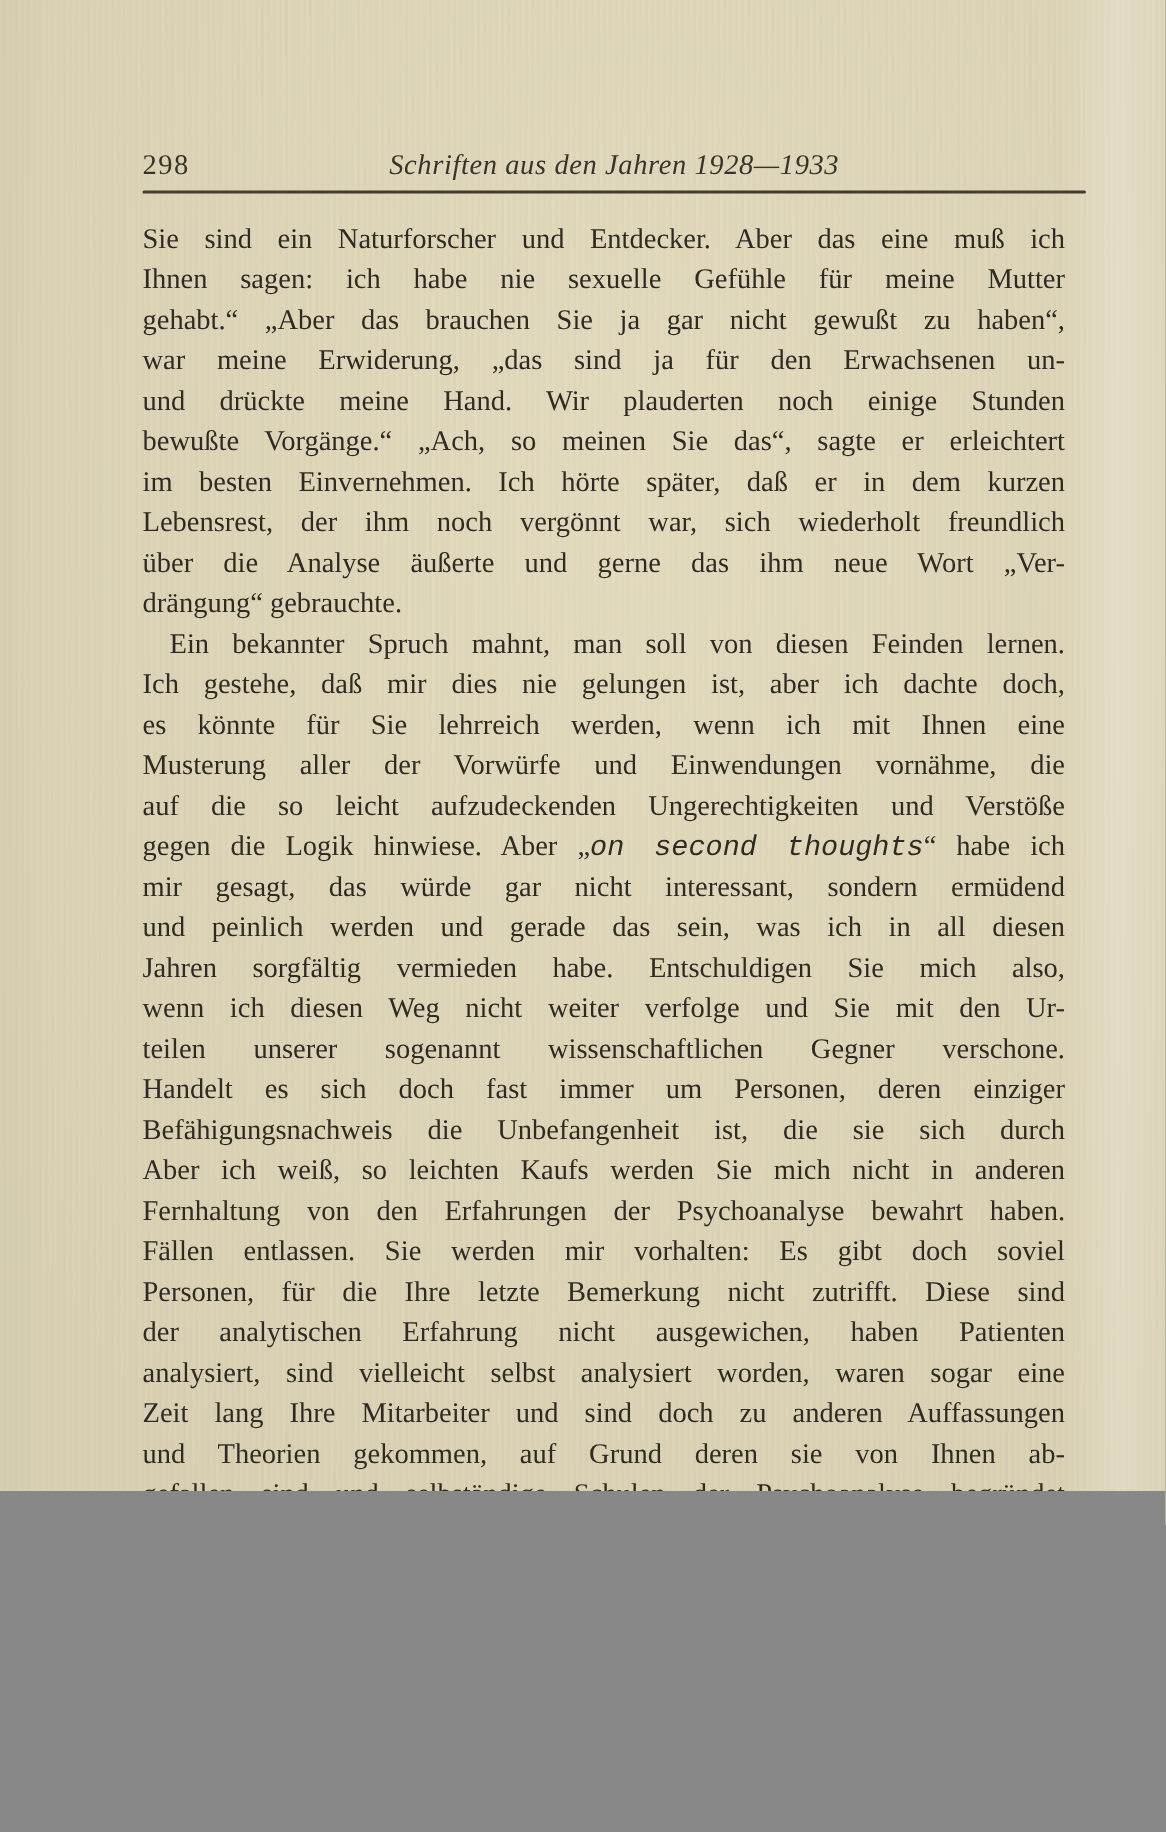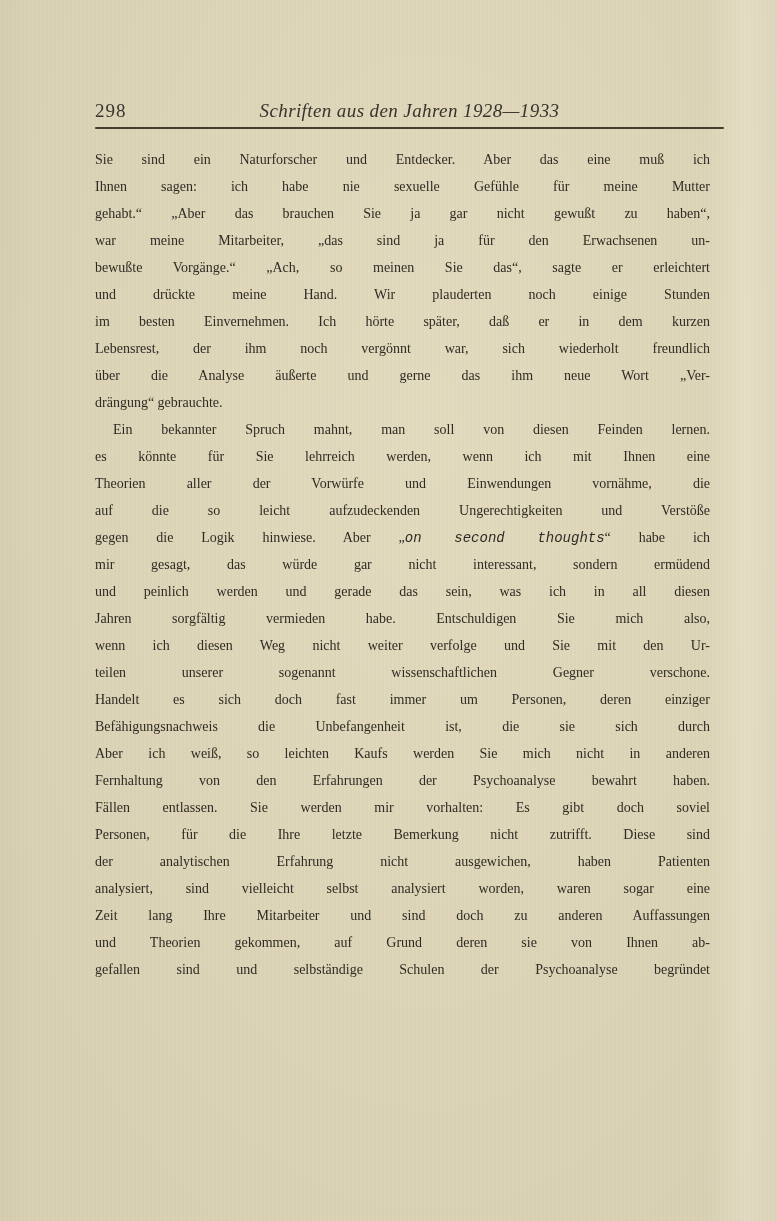--- a/index.html
+++ b/index.html
@@ -3,21 +3,21 @@
 <meta charset="utf-8">
 <style>
   html, body {
     margin: 0;
     padding: 0;
     background: #888;
   }
   .page {
     position: relative;
     width: 777px;
-    height: 1221px;
+    height: 994px;
     overflow: hidden;
     background:
       radial-gradient(ellipse at 55% 35%, rgba(255,255,255,0.07), rgba(0,0,0,0.035) 85%),
       repeating-linear-gradient(90deg, rgba(255,255,255,0.025) 0 2px, rgba(0,0,0,0.012) 2px 4px),
       linear-gradient(90deg, #ddd4b4 0%, #e1d8b9 4%, #e1d8b9 91%, #eae2c8 96%, #e4dcbf 100%);
     background-color: #e1d8b9;
     color: #2f2b24;
     font-family: "Liberation Serif", "DejaVu Serif", serif;
   }
   .running-header {
@@ -54,21 +54,21 @@
   }
   .body-text {
     position: absolute;
     left: 95px;
     top: 146px;
     width: 615px;
   }
   .line {
     height: 27px;
     line-height: 27px;
-    font-size: 14px;
+    font-size: 19px;
     white-space: normal;
     text-justify: inter-word;
     color: #2f2b24;
   }
   .line.j {
     text-align: justify;
     text-align-last: justify;
   }
   .line.ind { text-indent: 18px; }
   .line em { font-style: italic; font-family: Liberation Mono, monospace; }
@@ -79,30 +79,31 @@
 <div class="page">
   <div class="running-header">
     <span class="pagenum">298</span>
     <span class="htitle">Schriften aus den Jahren 1928—1933</span>
   </div>
   <div class="rule"></div>
   <div class="body-text" id="bodyText">
       <div class="line j"><span>Sie sind ein Naturforscher und Entdecker. Aber das eine muß ich</span></div>
       <div class="line j"><span>Ihnen sagen: ich habe nie sexuelle Gefühle für meine Mutter</span></div>
       <div class="line j"><span>gehabt.“ „Aber das brauchen Sie ja gar nicht gewußt zu haben“,</span></div>
-      <div class="line j"><span>war meine Mitarbeiter, „das sind ja für den Erwachsenen un-</span></div>
+      <div class="line j"><span>war meine Erwiderung, „das sind ja für den Erwachsenen un-</span></div>
+      <div class="line j"><span>und drückte meine Hand. Wir plauderten noch einige Stunden</span></div>
       <div class="line j"><span>bewußte Vorgänge.“ „Ach, so meinen Sie das“, sagte er erleichtert</span></div>
-      <div class="line j"><span>und drückte meine Hand. Wir plauderten noch einige Stunden</span></div>
       <div class="line j"><span>im besten Einvernehmen. Ich hörte später, daß er in dem kurzen</span></div>
       <div class="line j"><span>Lebensrest, der ihm noch vergönnt war, sich wiederholt freundlich</span></div>
       <div class="line j"><span>über die Analyse äußerte und gerne das ihm neue Wort „Ver-</span></div>
       <div class="line"><span>drängung“ gebrauchte.</span></div>
       <div class="line j ind"><span>Ein bekannter Spruch mahnt, man soll von diesen Feinden lernen.</span></div>
+      <div class="line j"><span>Ich gestehe, daß mir dies nie gelungen ist, aber ich dachte doch,</span></div>
       <div class="line j"><span>es könnte für Sie lehrreich werden, wenn ich mit Ihnen eine</span></div>
-      <div class="line j"><span>Theorien aller der Vorwürfe und Einwendungen vornähme, die</span></div>
+      <div class="line j"><span>Musterung aller der Vorwürfe und Einwendungen vornähme, die</span></div>
       <div class="line j"><span>auf die so leicht aufzudeckenden Ungerechtigkeiten und Verstöße</span></div>
       <div class="line j"><span>gegen die Logik hinwiese. Aber „</span><em>on second thoughts</em><span>“ habe ich</span></div>
       <div class="line j"><span>mir gesagt, das würde gar nicht interessant, sondern ermüdend</span></div>
       <div class="line j"><span>und peinlich werden und gerade das sein, was ich in all diesen</span></div>
       <div class="line j"><span>Jahren sorgfältig vermieden habe. Entschuldigen Sie mich also,</span></div>
       <div class="line j"><span>wenn ich diesen Weg nicht weiter verfolge und Sie mit den Ur-</span></div>
       <div class="line j"><span>teilen unserer sogenannt wissenschaftlichen Gegner verschone.</span></div>
       <div class="line j"><span>Handelt es sich doch fast immer um Personen, deren einziger</span></div>
       <div class="line j"><span>Befähigungsnachweis die Unbefangenheit ist, die sie sich durch</span></div>
       <div class="line j"><span>Aber ich weiß, so leichten Kaufs werden Sie mich nicht in anderen</span></div>

